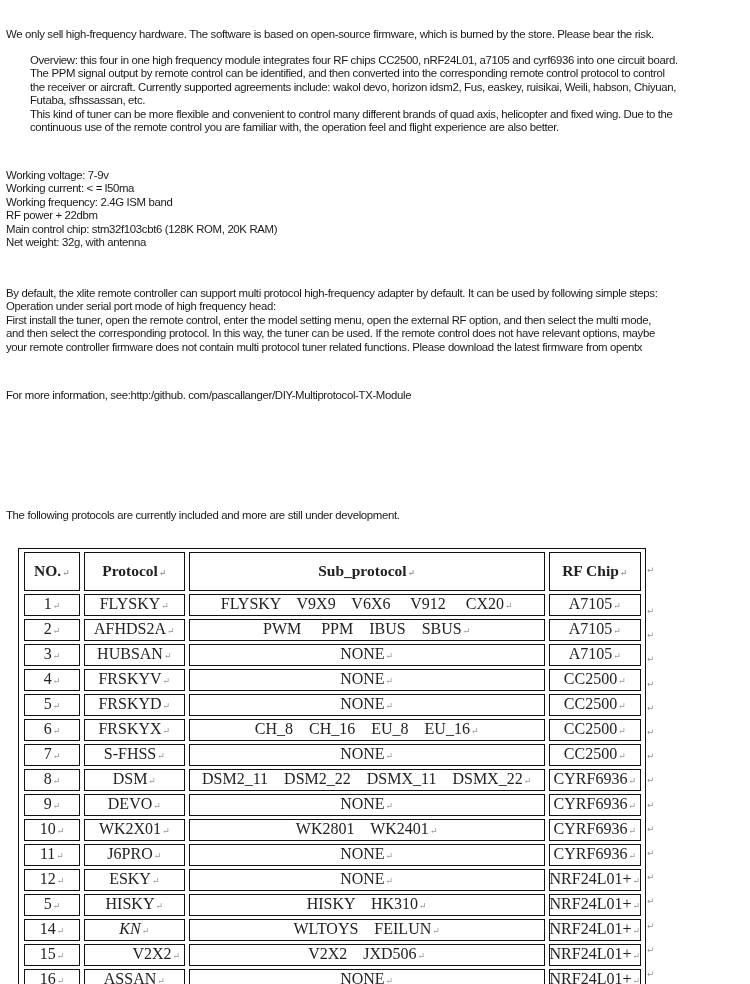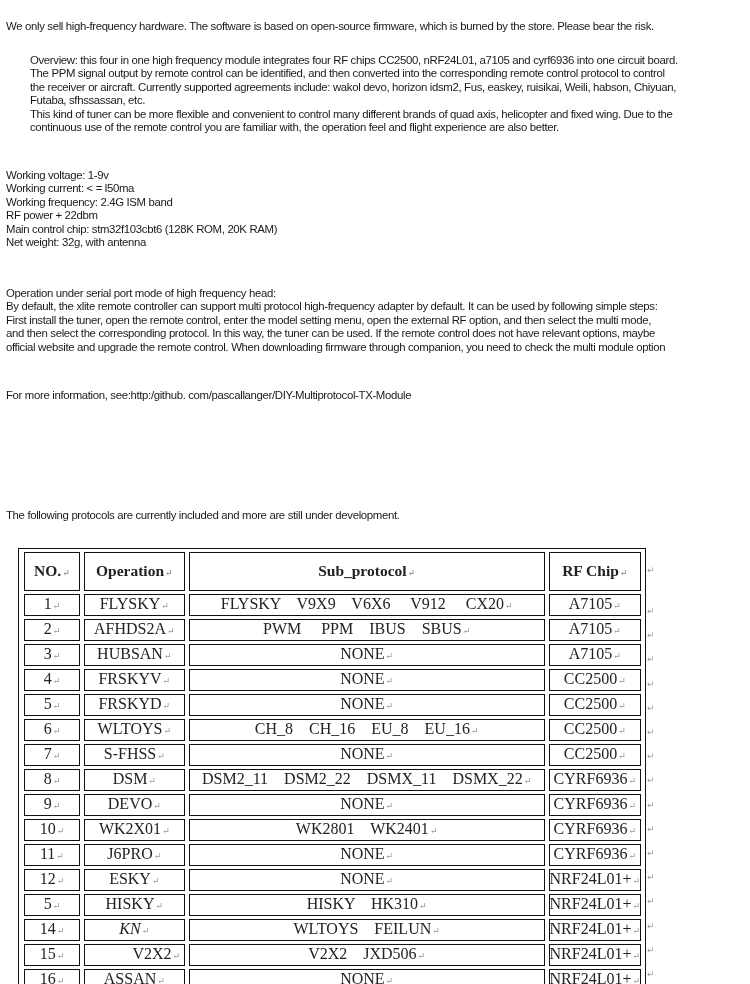--- a/index.html
+++ b/index.html
@@ -14,58 +14,58 @@
   td, th { border: 1.5px solid #111; text-align: center; padding: 0; height: 18px; line-height: 18px; white-space: nowrap; }
   th { height: 37px; font-weight: bold; font-size: 15.5px; }
   .c1 { width: 54px; } .c2 { width: 99px; } .c3 { width: 354px; } .c4 { width: 85px; }
   .mark { color: #999; font-size: 9px; margin-left: 1px; }
   .rowmark { position: absolute; left: 647px; color: #999; font-size: 9px; font-family: "DejaVu Sans", sans-serif; }
   .chip { text-align: center; overflow: hidden; }
 </style>
 </head>
 <body>
 
-<div class="p sans" style="top:20px;text-align:right;">We only sell high-frequency hardware. The software is based on open-source firmware, which is burned by the store. Please bear the risk.</div>
+<div class="p sans" style="top:28px;text-align:right;">We only sell high-frequency hardware. The software is based on open-source firmware, which is burned by the store. Please bear the risk.</div>
 
 <div class="block sans" style="top:54px;margin-left:24px;">
   <div>Overview: this four in one high frequency module integrates four RF chips CC2500, nRF24L01, a7105 and cyrf6936 into one circuit board.</div>
   <div>The PPM signal output by remote control can be identified, and then converted into the corresponding remote control protocol to control</div>
   <div>the receiver or aircraft. Currently supported agreements include: wakol devo, horizon idsm2, Fus, easkey, ruisikai, Weili, habson, Chiyuan,</div>
   <div>Futaba, sfhssassan, etc.</div>
   <div>This kind of tuner can be more flexible and convenient to control many different brands of quad axis, helicopter and fixed wing. Due to the</div>
   <div>continuous use of the remote control you are familiar with, the operation feel and flight experience are also better.</div>
 </div>
 
 <div class="block sans" style="top:169px;">
-  <div>Working voltage: 1-9v</div>
+  <div>Working voltage: 7-9v</div>
   <div>Working current: &lt; = l50ma</div>
   <div>Working frequency: 2.4G ISM band</div>
   <div>RF power + 22dbm</div>
   <div>Main control chip: stm32f103cbt6 (128K ROM, 20K RAM)</div>
   <div>Net weight: 32g, with antenna</div>
 </div>
 
 <div class="block sans" style="top:287px;">
+  <div>By default, the xlite remote controller can support multi protocol high-frequency adapter by default. It can be used by following simple steps:</div>
   <div>Operation under serial port mode of high frequency head:</div>
-  <div>By default, the xlite remote controller can support multi protocol high-frequency adapter by default. It can be used by following simple steps:</div>
   <div>First install the tuner, open the remote control, enter the model setting menu, open the external RF option, and then select the multi mode,</div>
   <div>and then select the corresponding protocol. In this way, the tuner can be used. If the remote control does not have relevant options, maybe</div>
-  <div>official website and upgrade the remote control. When downloading firmware through companion, you need to check the multi module option</div>
+  <div>your remote controller firmware does not contain multi protocol tuner related functions. Please download the latest firmware from opentx</div>
 </div>
 
 <div class="p sans" style="top:389px;text-align:right;">For more information, see:http:/github. com/pascallanger/DIY-Multiprotocol-TX-Module</div>
 
 <div class="p sans" style="top:509px;">The following protocols are currently included and more are still under development.</div>
 
 <div class="tbl-wrap">
   <table>
     <thead>
       <tr>
         <th class="c1"><span>NO.</span><span class="mark">↵</span></th>
-        <th class="c2"><span>Operation</span><span class="mark">↵</span></th>
+        <th class="c2"><span>Protocol</span><span class="mark">↵</span></th>
         <th class="c3"><span>Sub_protocol</span><span class="mark">↵</span></th>
         <th class="c4"><span>RF Chip</span><span class="mark">↵</span></th>
       </tr>
     </thead>
     <tbody id="tbody">
         <tr>
           <td class="c1"><span style="white-space: pre;">1</span><span class="mark">↵</span></td>
           <td class="c2"><span style="white-space: pre;">FLYSKY</span><span class="mark">↵</span></td>
           <td class="c3 sub"><span style="white-space: pre;">FLYSKY    V9X9    V6X6     V912     CX20</span><span class="mark">↵</span></td>
           <td class="c4 chip"><span style="white-space: pre;">A7105</span><span class="mark">↵</span></td>
@@ -89,21 +89,21 @@
           <td class="c4 chip"><span style="white-space: pre;">CC2500</span><span class="mark">↵</span></td>
         </tr>
         <tr>
           <td class="c1"><span style="white-space: pre;">5</span><span class="mark">↵</span></td>
           <td class="c2"><span style="white-space: pre;">FRSKYD</span><span class="mark">↵</span></td>
           <td class="c3 sub"><span style="white-space: pre;">NONE</span><span class="mark">↵</span></td>
           <td class="c4 chip"><span style="white-space: pre;">CC2500</span><span class="mark">↵</span></td>
         </tr>
         <tr>
           <td class="c1"><span style="white-space: pre;">6</span><span class="mark">↵</span></td>
-          <td class="c2"><span style="white-space: pre;">WLTOYS</span><span class="mark">↵</span></td>
+          <td class="c2"><span style="white-space: pre;">FRSKYX</span><span class="mark">↵</span></td>
           <td class="c3 sub"><span style="white-space: pre;">CH_8    CH_16    EU_8    EU_16</span><span class="mark">↵</span></td>
           <td class="c4 chip"><span style="white-space: pre;">CC2500</span><span class="mark">↵</span></td>
         </tr>
         <tr>
           <td class="c1"><span style="white-space: pre;">7</span><span class="mark">↵</span></td>
           <td class="c2"><span style="white-space: pre;">S-FHSS</span><span class="mark">↵</span></td>
           <td class="c3 sub"><span style="white-space: pre;">NONE</span><span class="mark">↵</span></td>
           <td class="c4 chip"><span style="white-space: pre;">CC2500</span><span class="mark">↵</span></td>
         </tr>
         <tr>

